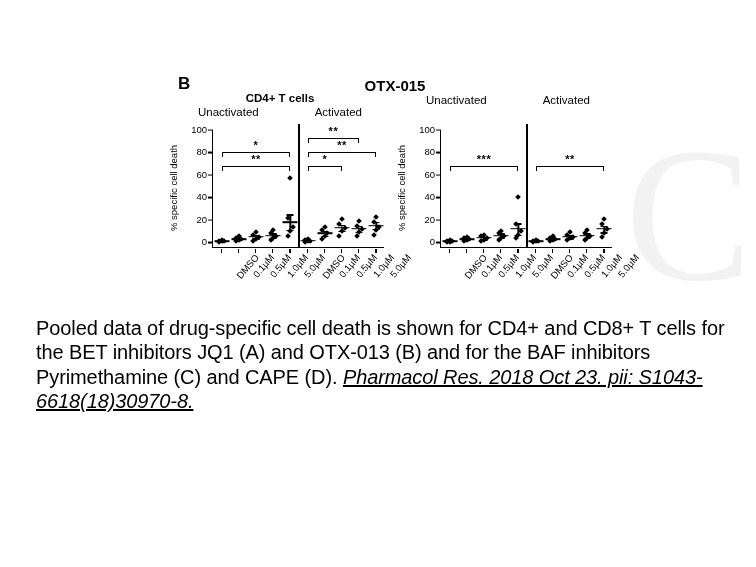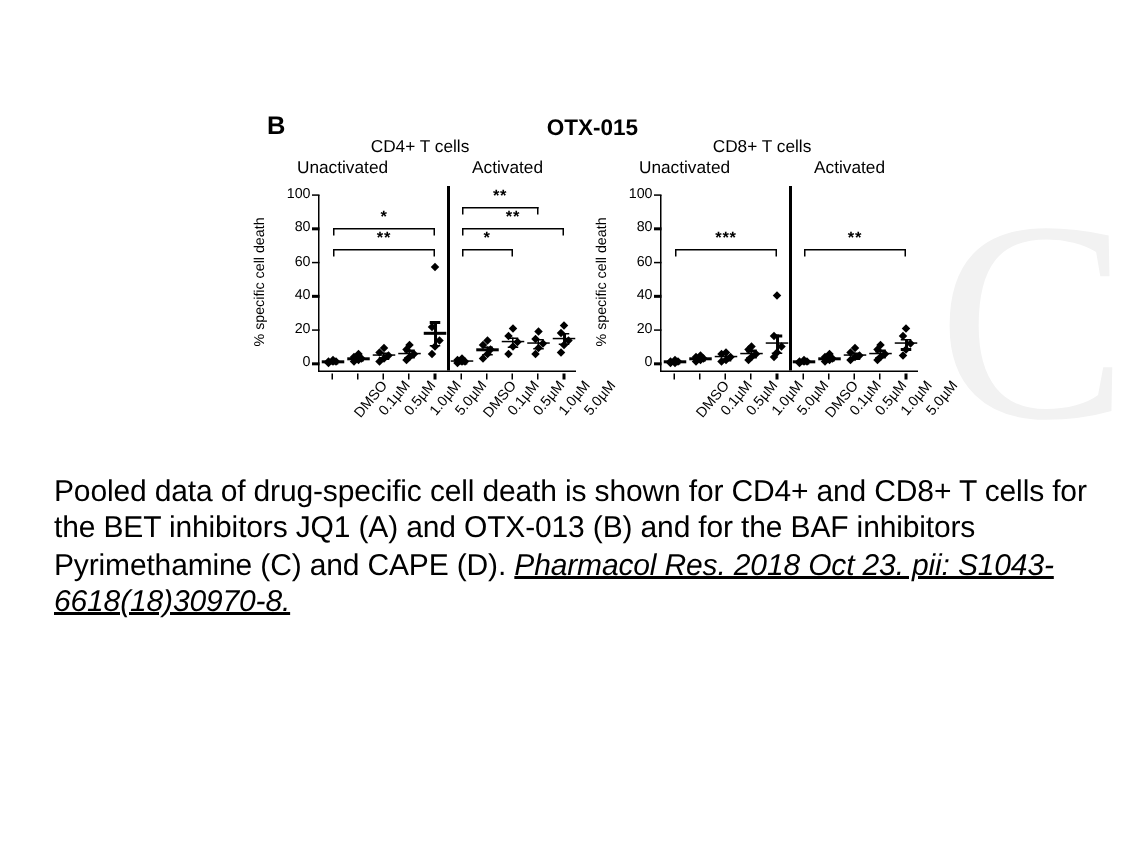--- a/index.html
+++ b/index.html
@@ -61,21 +61,21 @@
     font-weight: bold;
   }
 
   .cellgroup {
     position: absolute;
     font-size: 11px;
     text-align: center;
     width: 220px;
   }
   .cellgroup .cg-title {
-    font-weight: normal;
+    font-weight: bold;
     font-size: 11.5px;
   }
   .cellgroup .cg-sub {
     display: flex;
     justify-content: space-around;
     margin-top: 2px;
     font-size: 11.5px;
   }
 
   .chart-wrap {
@@ -251,21 +251,20 @@
 
     <div class="cellgroup" style="left:0px; top:22px;">
       <div class="cg-title">CD4+ T cells</div>
       <div class="cg-sub">
         <span>Unactivated</span>
         <span>Activated</span>
       </div>
     </div>
 
     <div class="cellgroup" style="left:228px; top:22px;">
-      <div class="cg-title">CD8+ T cells</div>
       <div class="cg-sub">
         <span>Unactivated</span>
         <span>Activated</span>
       </div>
     </div>
 
     <div class="chart-wrap left">
       <div class="ylabel">% specific cell death</div>
       <div class="plot" id="plot-0">
           <div class="ytick" style="top: 112.381px;">0</div>

